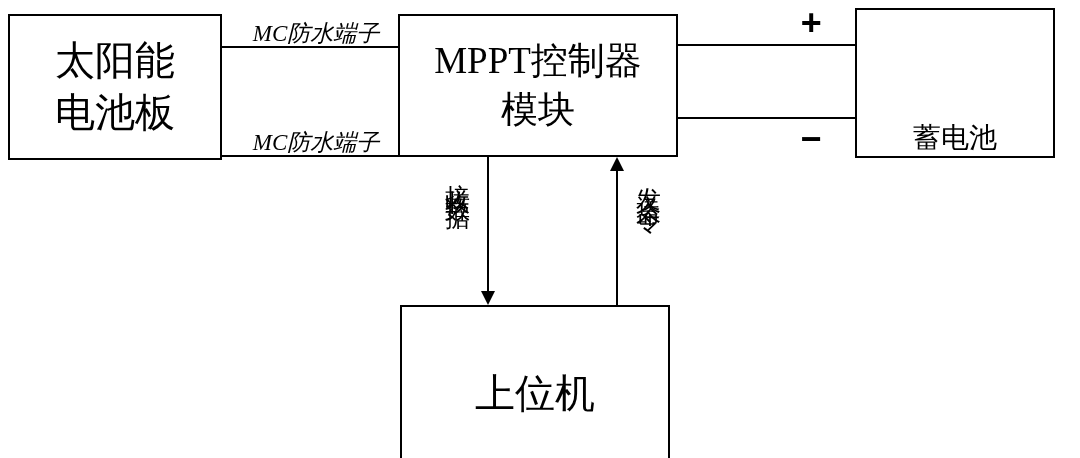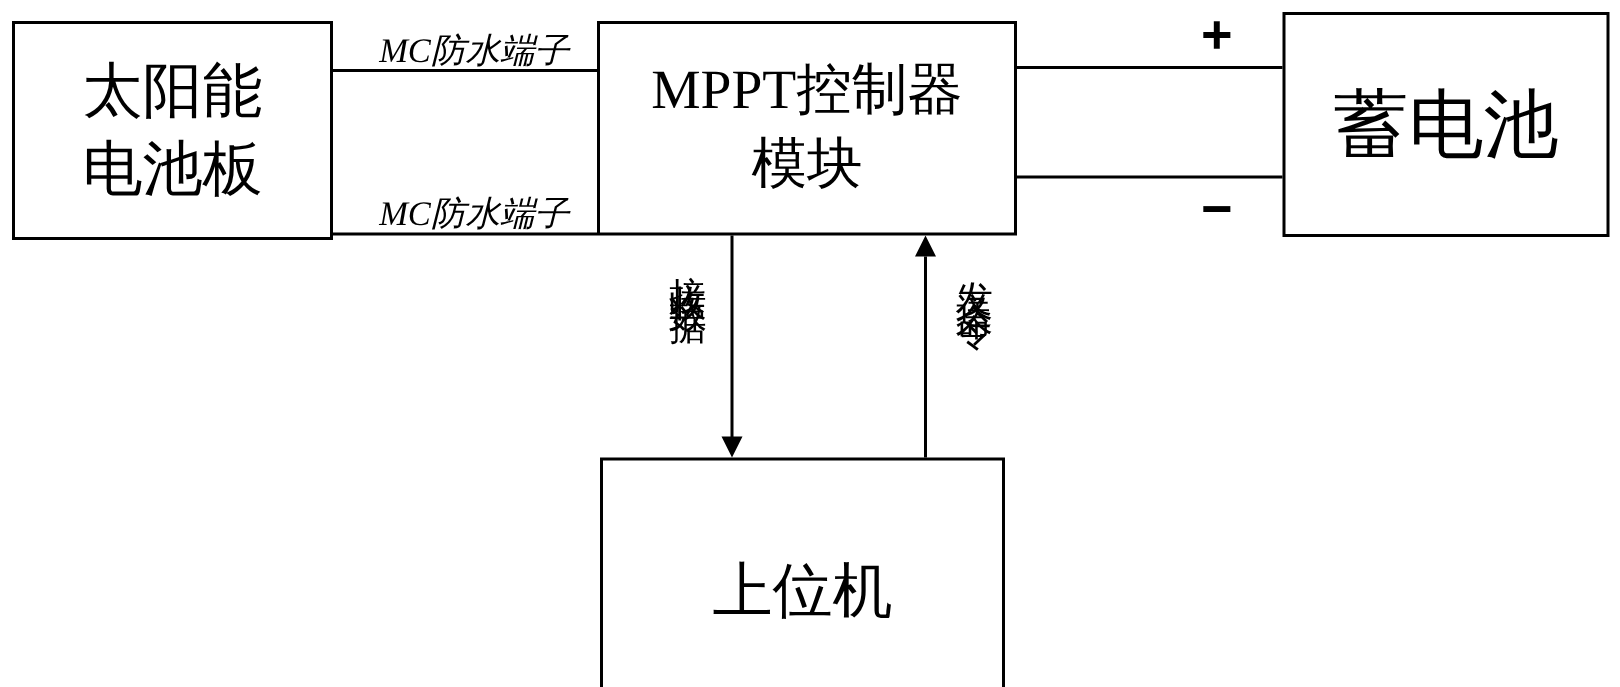--- a/index.html
+++ b/index.html
@@ -50,21 +50,21 @@
     position: absolute;
     width: 0; height: 0;
     border-left: 7px solid transparent;
     border-right: 7px solid transparent;
     border-bottom: 14px solid #000;
   }
 
   
   #solar-box   { left: 8px;   top: 14px;  width: 214px; height: 146px; font-size: 40px; }
   #mppt-box    { left: 398px; top: 14px;  width: 280px; height: 143px; font-size: 37px; }
-  #battery-box { left: 855px; top: 8px;   width: 218px; height: 150px; font-size: 50px; }
+  #battery-box { left: 855px; top: 8px;   width: 200px; height: 150px; font-size: 28px; justify-content: flex-end; }
   #host-box    { left: 400px; top: 305px; width: 270px; height: 178px; font-size: 40px; }
 
   
   #wire-solar-top    { left: 222px; top: 46px;  width: 176px; }
   #wire-solar-bottom { left: 222px; top: 155px; width: 176px; }
   #wire-batt-top     { left: 678px; top: 44px;  width: 177px; }
   #wire-batt-bottom  { left: 678px; top: 117px; width: 177px; }
 
   
   #wire-receive { left: 487px; top: 157px; height: 136px; }

